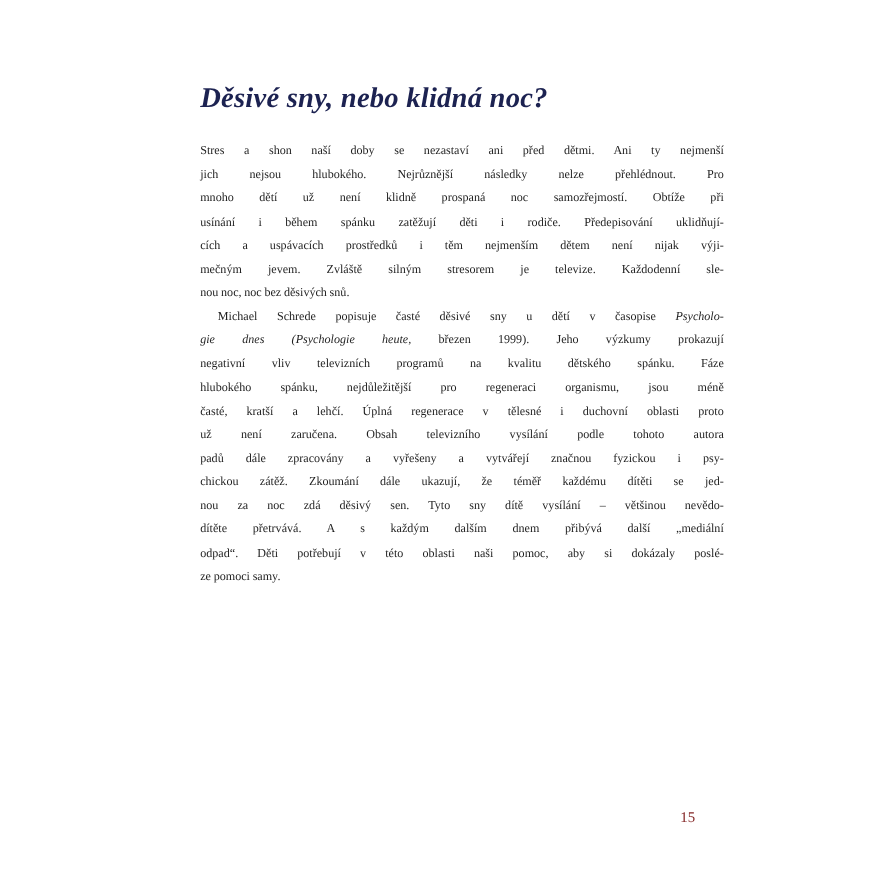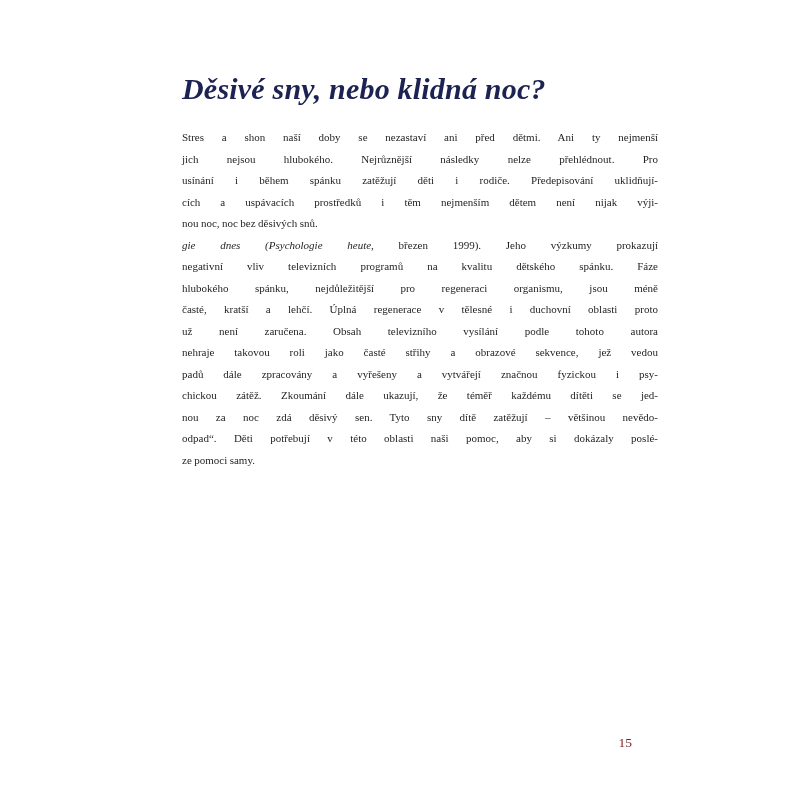--- a/index.html
+++ b/index.html
@@ -13,21 +13,21 @@
   }
   .content {
     position: absolute;
     left: 182px;
     top: 74px;
     width: 476px;
   }
   .title {
     font-style: italic;
     font-weight: bold;
-    font-size: 30px;
+    font-size: 26px;
     line-height: 30px;
     color: #1c2251;
     margin: 0 0 23px 0;
     letter-spacing: 0.2px;
     font-family: Liberation Serif, serif;
   }
   .bodytext {
     font-size: 11px;
     line-height: 21.5px;
     color: #1f1f1f;
@@ -56,30 +56,33 @@
 </style>
 </head>
 <body>
 
 <div class="page" style="background: rgb(255, 255, 255);">
   <div class="content">
     <h1 class="title" style="color: rgb(28, 34, 81);">Děsivé sny, nebo klidná noc?</h1>
     <div class="bodytext" style="color: rgb(31, 31, 31);">
         <div class="line"><span>Stres a shon naší doby se nezastaví ani před dětmi. Ani ty nejmenší</span></div>
         <div class="line"><span>jich nejsou hlubokého. Nejrůznější následky nelze přehlédnout. Pro</span></div>
+        <div class="line"><span>mnoho dětí už není klidně prospaná noc samozřejmostí. Obtíže při</span></div>
         <div class="line"><span>usínání i během spánku zatěžují děti i rodiče. Předepisování uklidňují-</span></div>
         <div class="line"><span>cích a uspávacích prostředků i těm nejmenším dětem není nijak výji-</span></div>
+        <div class="line"><span>mečným jevem. Zvláště silným stresorem je televize. Každodenní sle-</span></div>
         <div class="line last"><span>nou noc, noc bez děsivých snů.</span></div>
+        <div class="line indent"><span>Michael Schrede popisuje časté děsivé sny u dětí v časopise </span><span class="it">Psycholo-</span></div>
         <div class="line"><span class="it">gie dnes (Psychologie heute,</span><span> březen 1999). Jeho výzkumy prokazují</span></div>
         <div class="line"><span>negativní vliv televizních programů na kvalitu dětského spánku. Fáze</span></div>
         <div class="line"><span>hlubokého spánku, nejdůležitější pro regeneraci organismu, jsou méně</span></div>
         <div class="line"><span>časté, kratší a lehčí. Úplná regenerace v tělesné i duchovní oblasti proto</span></div>
         <div class="line"><span>už není zaručena. Obsah televizního vysílání podle tohoto autora</span></div>
-        <div class="line"><span>nehraje takovou roli jako časté střihy a obrazové sekvence, jež vedou</span></div>
         <div class="line"><span>padů dále zpracovány a vyřešeny a vytvářejí značnou fyzickou i psy-</span></div>
         <div class="line"><span>chickou zátěž. Zkoumání dále ukazují, že téměř každému dítěti se jed-</span></div>
-        <div class="line"><span>nou za noc zdá děsivý sen. Tyto sny dítě zatěžují – většinou nevědo-</span></div>
+        <div class="line"><span>nou za noc zdá děsivý sen. Tyto sny dítě vysílání – většinou nevědo-</span></div>
+        <div class="line"><span>dítěte přetrvává. A s každým dalším dnem přibývá další „mediální</span></div>
         <div class="line"><span>odpad“. Děti potřebují v této oblasti naši pomoc, aby si dokázaly poslé-</span></div>
         <div class="line last"><span>ze pomoci samy.</span></div>
       </div>
   </div>
   <div class="page-number">15</div>
 </div>
 
 </body></html>

